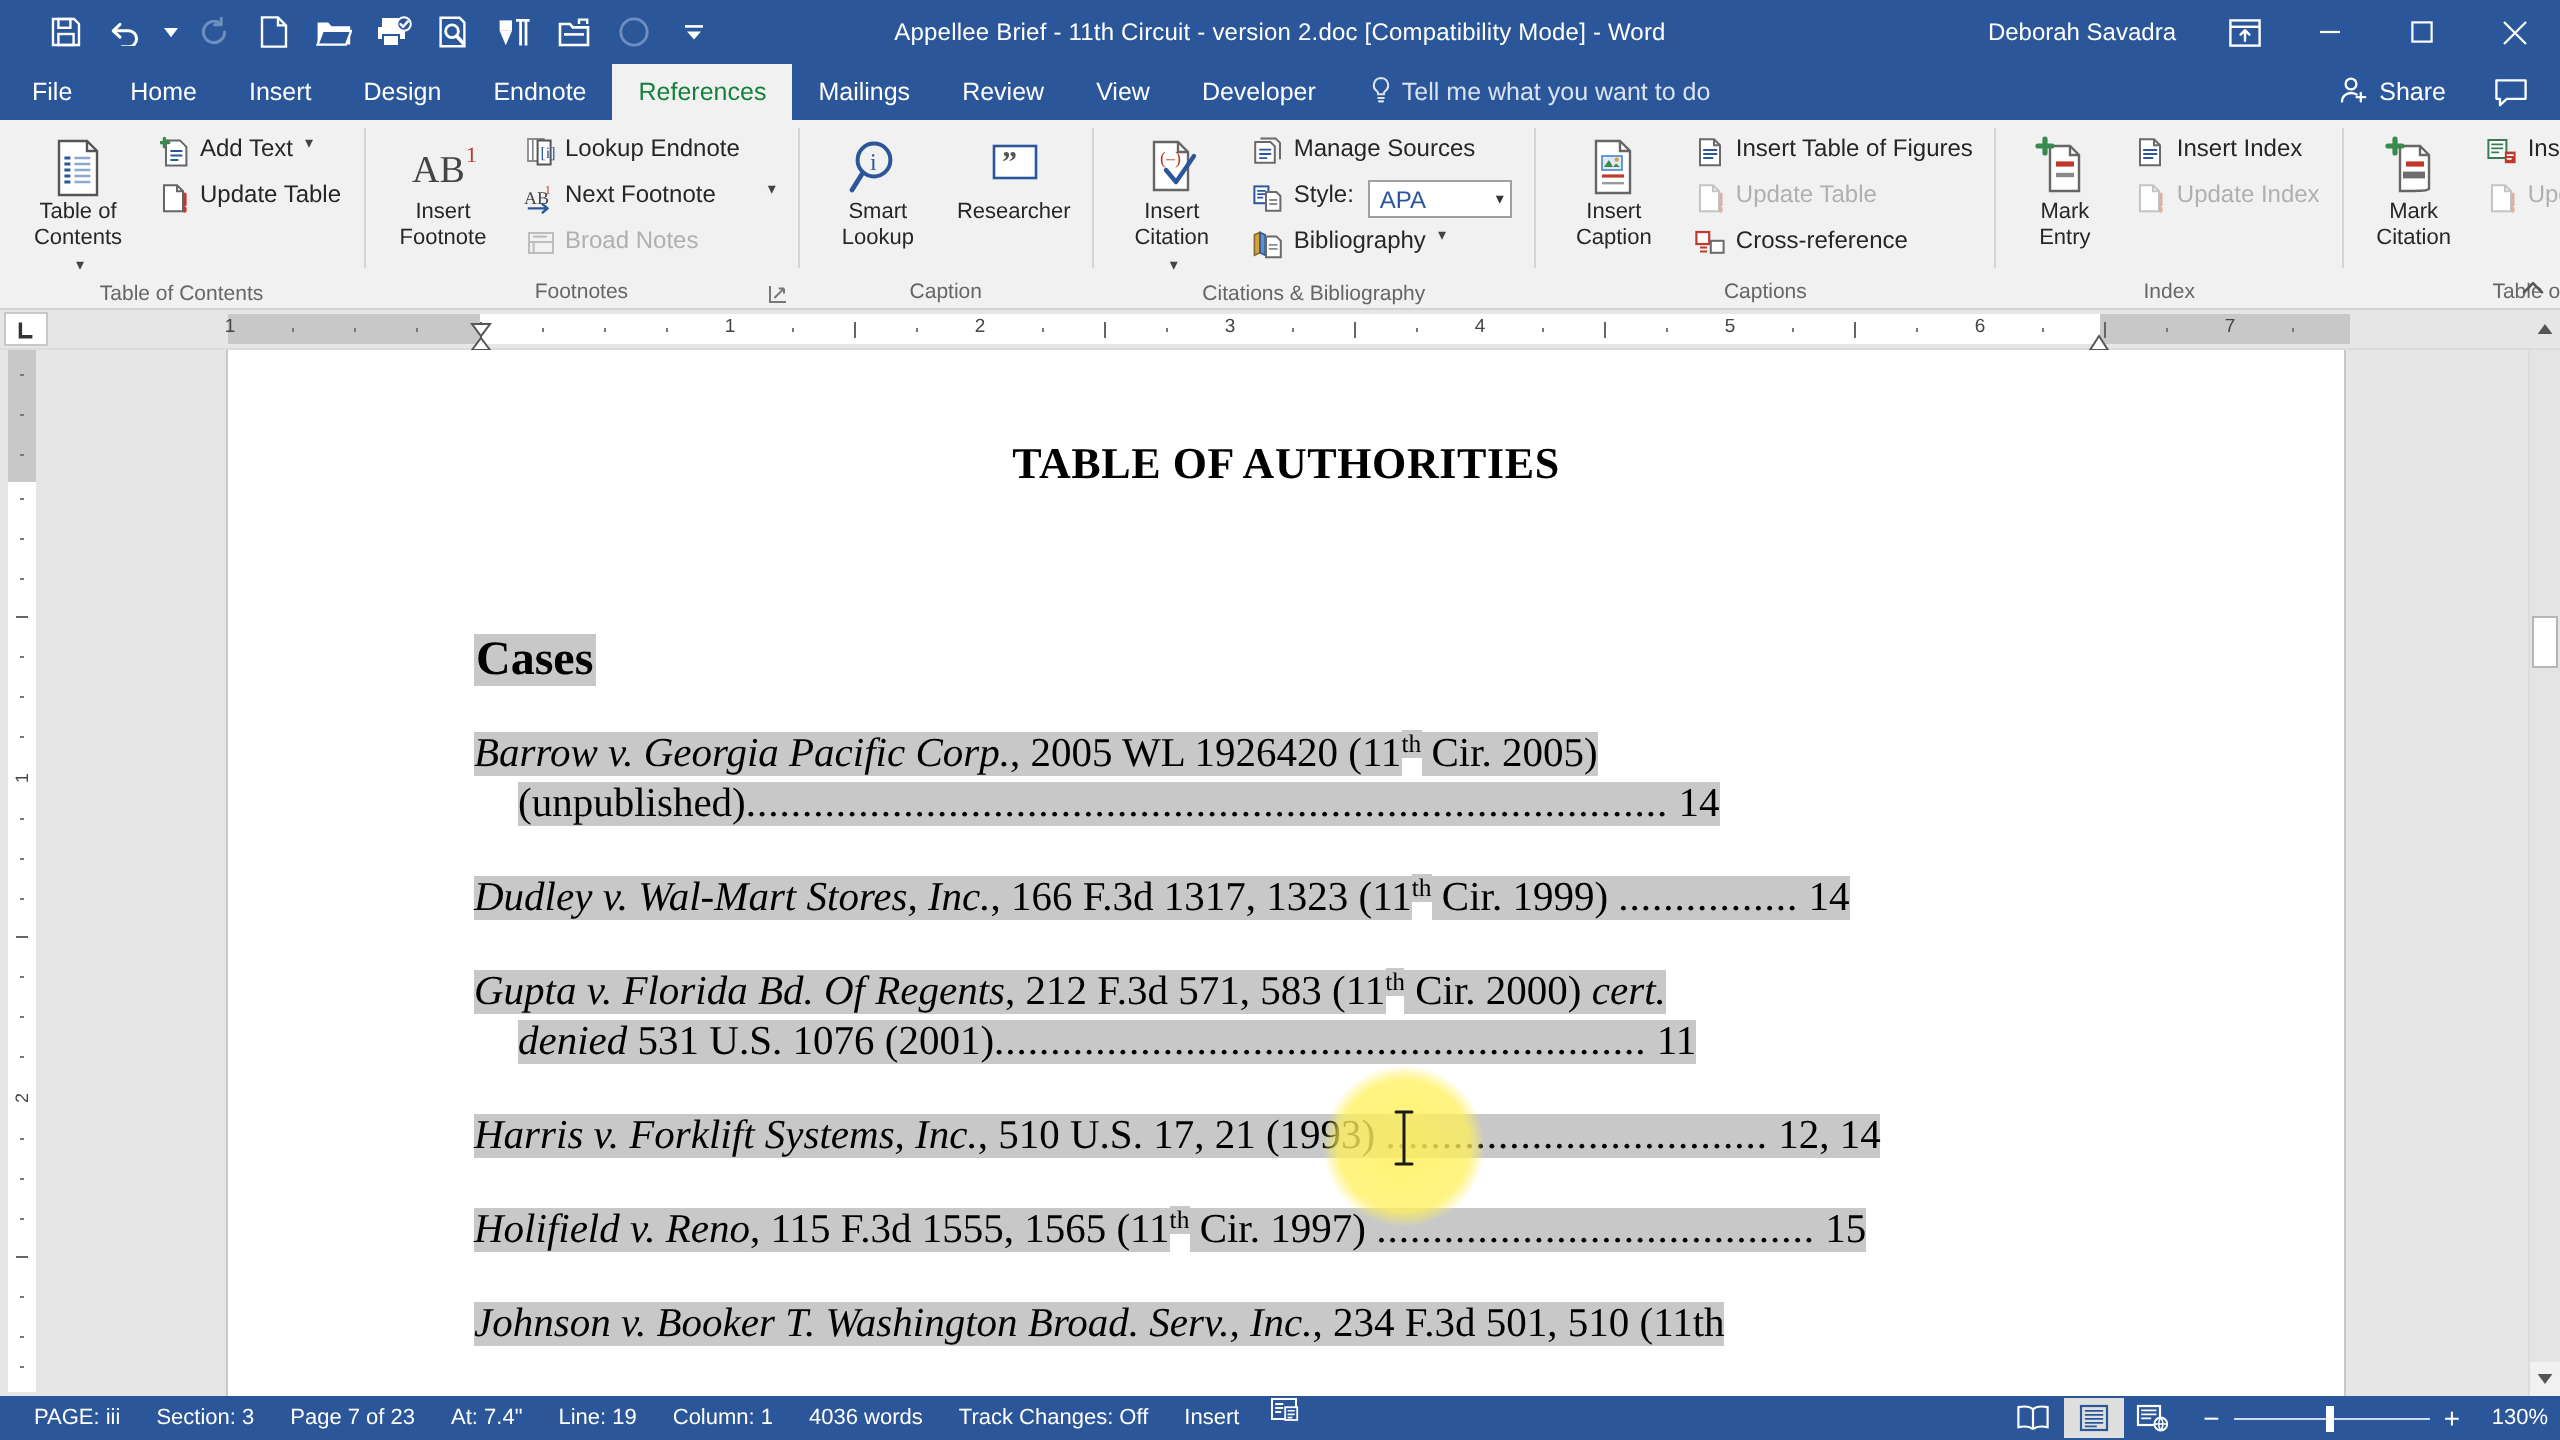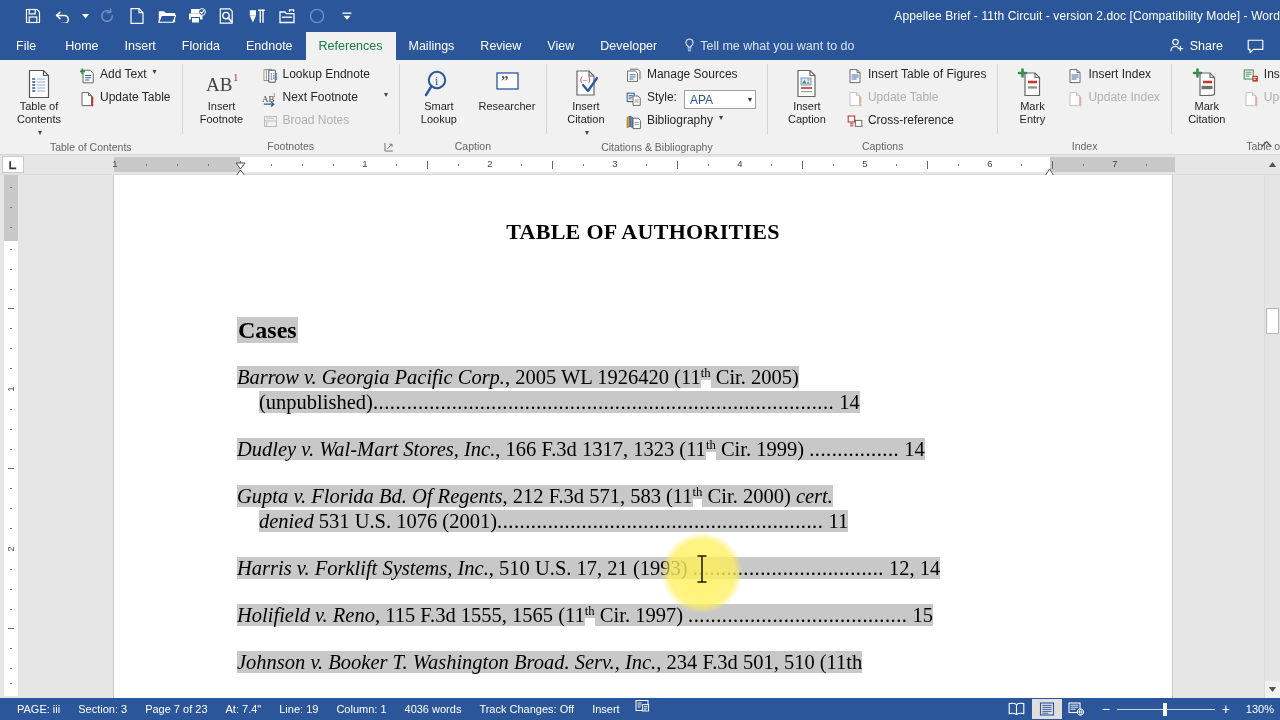--- a/index.html
+++ b/index.html
@@ -17,21 +17,21 @@
     display: flex; align-items: center; position: relative; flex: none;
   }
   .qat { display: flex; align-items: center; padding-left: 18px; gap: 0px; height: 32px; }
   .qat-btn {
     width: 30px; height: 26px; display: flex; align-items: center; justify-content: center;
     position: relative;
   }
   .qat-btn svg { display: block; }
   .qat-caret { width: 14px; height: 26px; display: flex; align-items: center; justify-content: center; }
   .title-text {
-    position: absolute; left: 0; right: 0; text-align: right;
+    position: absolute; left: 0; right: 0; text-align: center;
     font-size: 12px; color: #fff; pointer-events: none; letter-spacing: .1px;
   }
   .title-right {
     margin-left: auto; display: flex; align-items: center; height: 32px; z-index: 2;
   }
   .user-name { font-size: 12px; color: #fff; margin-right: 14px; white-space: nowrap; }
   .ribbon-display { width: 40px; height: 32px; display: flex; align-items: center; justify-content: center; }
   .wbtn { width: 46px; height: 32px; display: flex; align-items: center; justify-content: center; }
 
   
@@ -267,27 +267,52 @@
       <div class="qat-btn" title="Customize Quick Access Toolbar">
         <svg width="12" height="12" viewBox="0 0 12 12">
             <path d="M1.5 3.2h9" stroke="#fff" stroke-width="1.3"></path>
             <path d="M2.5 5.8 L6 9.8 L9.5 5.8z" fill="#fff"></path>
           </svg>
       </div>
     </div>
 
     <div class="title-text">Appellee Brief - 11th Circuit - version 2.doc [Compatibility Mode]  -  Word</div>
 
+    <div class="title-right">
+      <div class="user-name">Deborah Savadra</div>
+      <div class="ribbon-display">
+        <svg width="17" height="15" viewBox="0 0 17 15">
+            <rect x="1.2" y="1.2" width="14.6" height="12.6" fill="none" stroke="#fff" stroke-width="1.2"></rect>
+            <path d="M1.2 4.4h14.6" stroke="#fff" stroke-width="1.2"></path>
+            <path d="M8.5 11.4 V6.2 M6.3 8.3 L8.5 6.1 L10.7 8.3" fill="none" stroke="#fff" stroke-width="1.2" stroke-linecap="round" stroke-linejoin="round"></path>
+          </svg>
+      </div>
+      <div class="wbtn">
+        <svg width="12" height="12" viewBox="0 0 12 12">
+            <path d="M1 6h10" stroke="#fff" stroke-width="1.1"></path>
+          </svg>
+      </div>
+      <div class="wbtn">
+        <svg width="12" height="12" viewBox="0 0 12 12">
+            <rect x="1.2" y="1.2" width="9.6" height="9.6" fill="none" stroke="#fff" stroke-width="1.1"></rect>
+          </svg>
+      </div>
+      <div class="wbtn close">
+        <svg width="13" height="13" viewBox="0 0 13 13">
+            <path d="M1 1 L12 12 M12 1 L1 12" stroke="#fff" stroke-width="1.15"></path>
+          </svg>
+      </div>
+    </div>
   </div>
 
   <div class="tabstrip">
     <div class="tab file">File</div>
     <div class="tab">Home</div>
     <div class="tab">Insert</div>
-    <div class="tab">Florida</div>
+    <div class="tab">Design</div>
     <div class="tab">Endnote</div>
     <div class="tab active">References</div>
     <div class="tab">Mailings</div>
     <div class="tab">Review</div>
     <div class="tab">View</div>
     <div class="tab">Developer</div>
     <div class="tellme">
       <span>
         <svg width="11" height="14" viewBox="0 0 11 14">
             <path d="M5.5 1a3.6 3.6 0 0 0-2.1 6.5c.5.4.7 1 .7 1.6h2.8c0-.6.2-1.2.7-1.6A3.6 3.6 0 0 0 5.5 1z" fill="none" stroke="#dbe3f0" stroke-width="1.05"></path>

